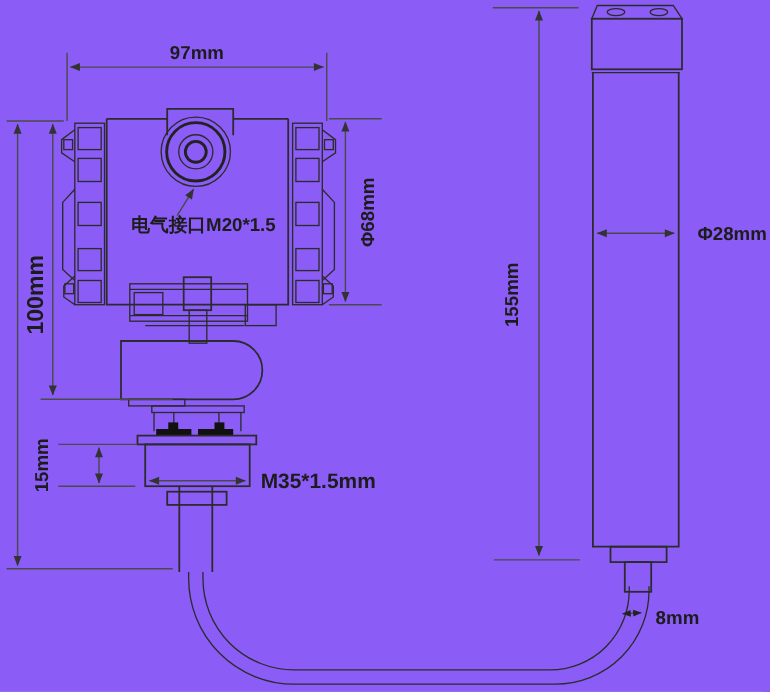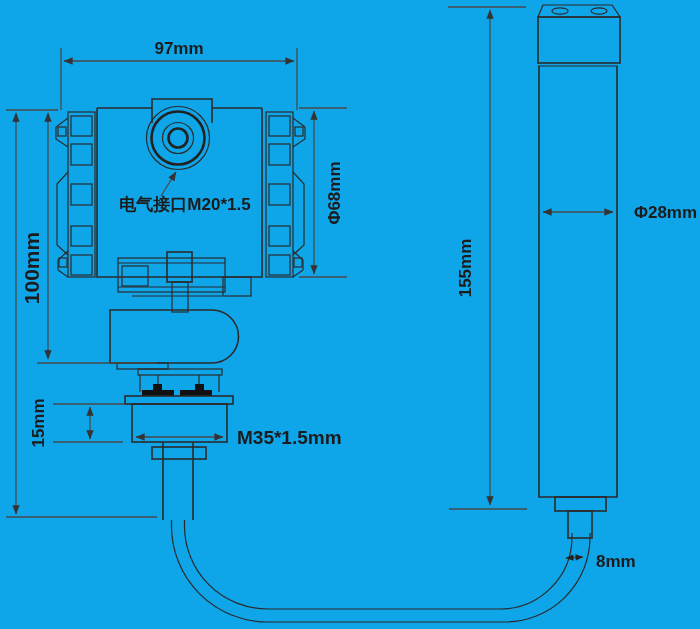--- a/index.html
+++ b/index.html
@@ -1,16 +1,16 @@
 <!DOCTYPE html>
 <html><head>
 <meta charset="utf-8">
 <style>
   html,body{margin:0;padding:0;background:#ffffff;}
-  .stage{position:relative;width:700px;height:629px;background:#0ea5e9;overflow:hidden;
+  .stage{position:relative;width:700px;height:629px;background:#8b5cf6;overflow:hidden;
          font-family:"Liberation Sans", sans-serif;}
   svg{display:block}
   .part{stroke:#2b2b2b;stroke-width:1.6;fill:none;stroke-linejoin:miter;}
   .part-thin{stroke:#2b2b2b;stroke-width:1.2;fill:none;}
   .part-bold{stroke:#222;stroke-width:2.6;fill:none;}
   .dim{stroke:#4a4a4a;stroke-width:1.3;fill:none;}
   .fillpad{fill:#111;stroke:none;}
   .lbl{fill:#1c1c1c;font-family:"Liberation Sans", sans-serif;font-size:17px;font-weight:600;}
   .lbl-big{font-size:21px;}
   .lbl-mid{font-size:19px;}

